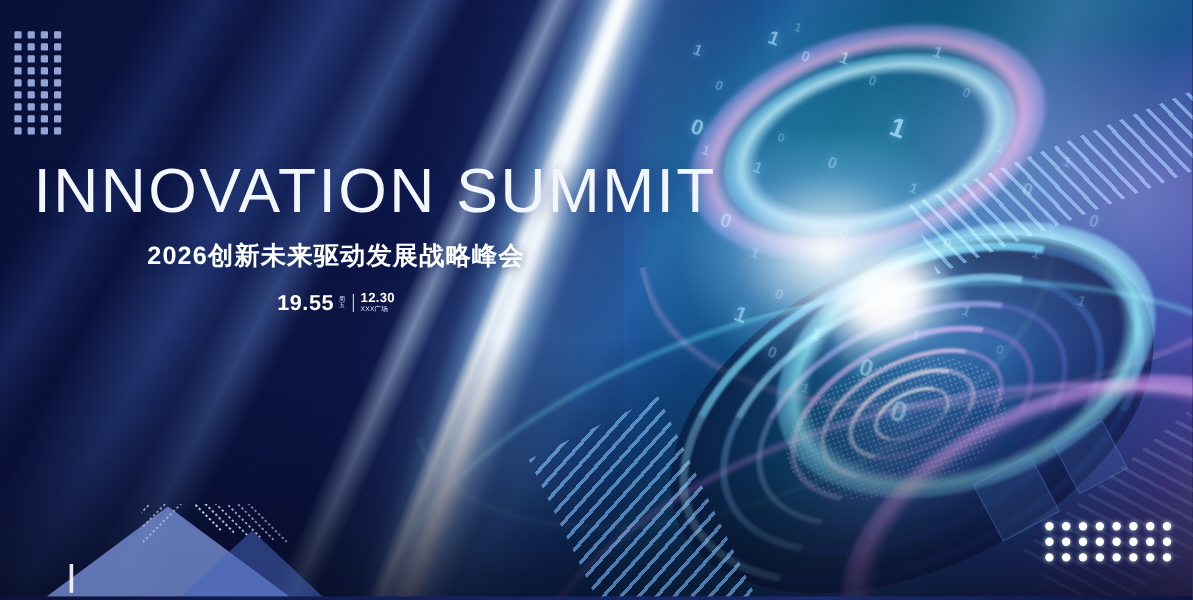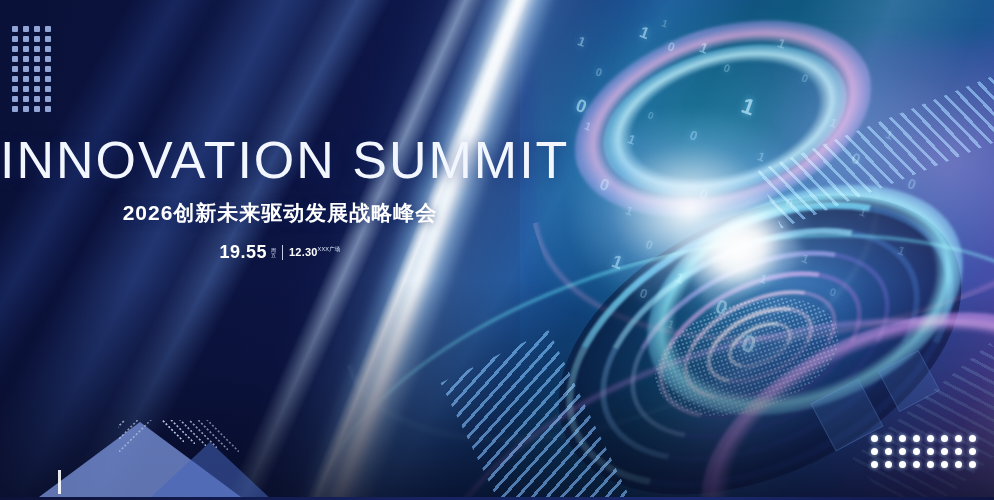--- a/index.html
+++ b/index.html
@@ -382,20 +382,21 @@
   }
   #title-en {
     margin: 6px 0 0 0;
     font-size: 52px;
     line-height: 1.02;
     font-weight: 300;
     color: #f2f6ff;
     letter-spacing: 2px;
     white-space: nowrap;
     text-shadow: 0 2px 14px rgba(20,40,110,0.45);
+    padding-left: 28px;
   }
   #subtitle-cn {
     margin: 12px 0 16px 0;
     font-size: 21px;
     font-weight: 700;
     color: #ffffff;
     letter-spacing: 1px;
     white-space: nowrap;
     text-shadow: 0 1px 10px rgba(15,35,100,0.6);
   }
@@ -424,21 +425,21 @@
     transform: translateY(1px);
   }
   .vdiv {
     width: 1px;
     height: 15px;
     background: rgba(225,235,255,0.85);
     margin: 0 2px;
   }
   .right-pair {
     display: flex;
-    flex-direction: row;
+    flex-direction: column;
     line-height: 1.1;
     text-align: left;
   }
   #date-end {
     font-size: 11px;
     font-weight: 700;
     color: #ffffff;
     letter-spacing: 0.2px;
   }
   #venue {

